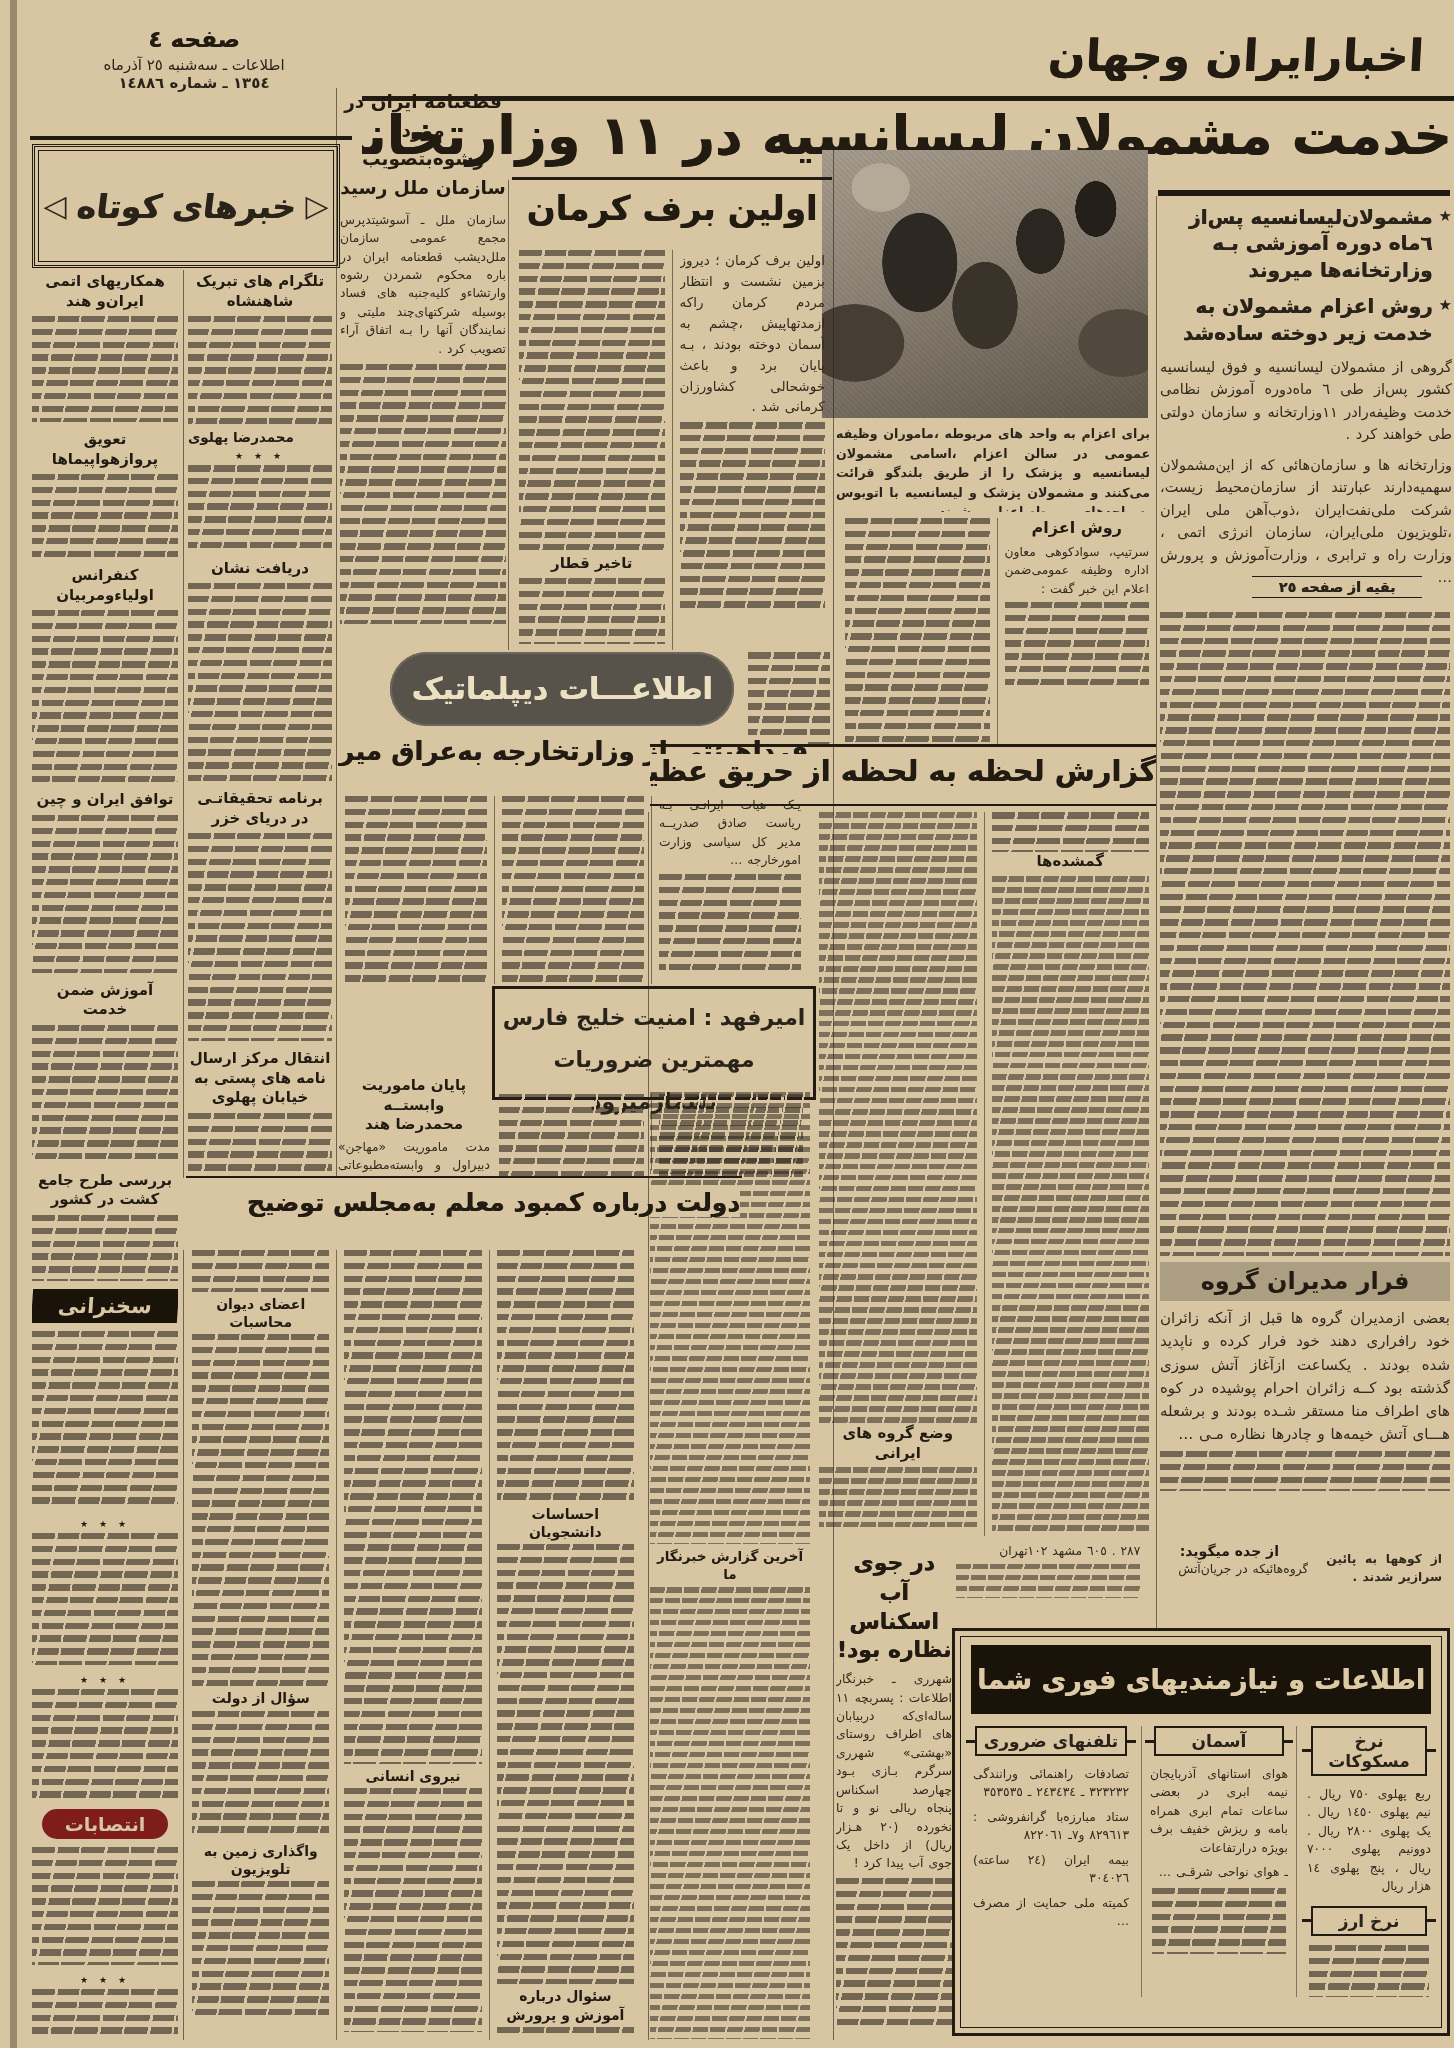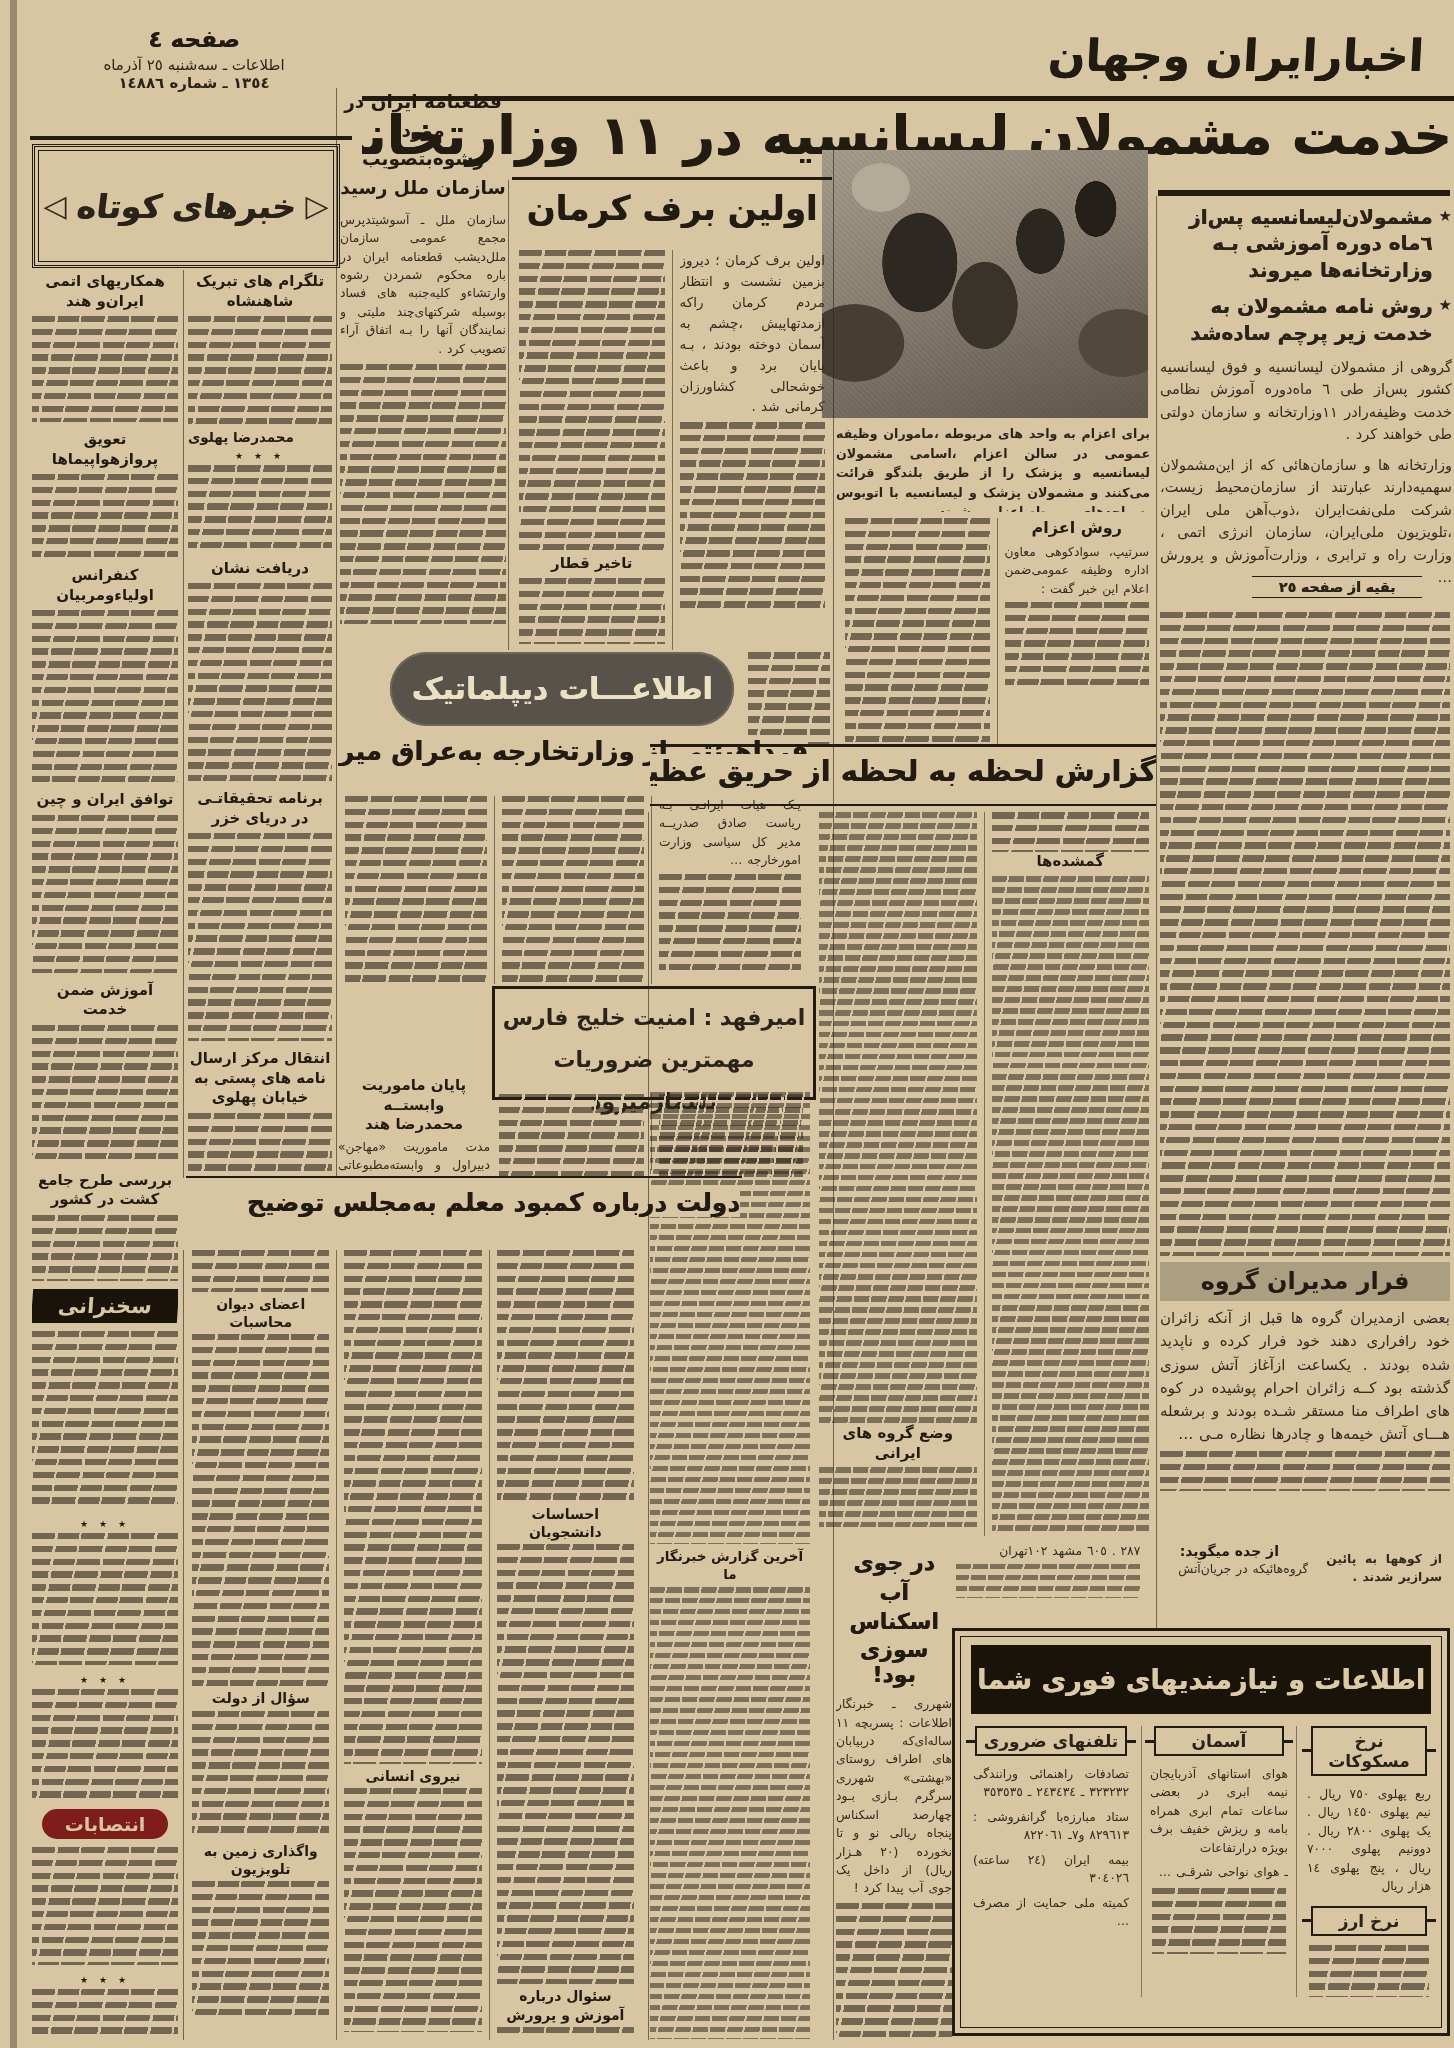--- a/index.html
+++ b/index.html
@@ -82,21 +82,21 @@
   <div class="abs hvy ink ctr nw" style="left:362px;top:104px;width:1090px;font-size:54px;letter-spacing:-2px;">خدمت مشمولان لیسانسیه در ١١ وزارتخانه</div>
   <div class="abs hrule" style="left:1158px;top:190px;width:292px;height:6px;"></div>
 
   <div class="abs" style="left:1160px;top:204px;width:292px;height:380px;overflow:hidden;">
     <div class="bullet">
       <span class="glyph">★</span>
       <span class="txt">مشمولان‌لیسانسیه پس‌از ٦ماه دوره آموزشی بـه وزارتخانه‌ها میروند</span>
     </div>
     <div class="bullet">
       <span class="glyph">★</span>
-      <span class="txt">روش نامه مشمولان به خدمت زیر پرچم ساده‌شد</span>
+      <span class="txt">روش اعزام مشمولان به خدمت زیر دوخته ساده‌شد</span>
     </div>
     <p class="body-txt" style="font-size:14.5px;margin:6px 0 8px;">گروهی از مشمولان لیسانسیه و فوق لیسانسیه کشور پس‌از طی ٦ ماه‌دوره آموزش نظامی خدمت وظیفه‌رادر ١١وزارتخانه و سازمان دولتی طی خواهند کرد .</p>
     <p class="body-txt" style="font-size:14.5px;margin:0;">وزارتخانه ها و سازمان‌هائی که از این‌مشمولان سهمیه‌دارند عبارتند از سازمان‌محیط زیست، شرکت ملی‌نفت‌ایران ،ذوب‌آهن ملی ایران ،تلویزیون ملی‌ایران، سازمان انرژی اتمی ، وزارت راه و ترابری ، وزارت‌آموزش و پرورش …</p>
   </div>
 
   <div class="abs hvy ctr" style="left:1252px;top:576px;width:170px;font-size:14px;border-top:1px solid #221b12;border-bottom:1px solid #221b12;padding:2px 0;">بقیه از صفحه ٢٥</div>
 
   <div class="abs photo" style="left:822px;top:150px;width:326px;height:268px;"></div>
   <div class="abs caption" style="left:836px;top:424px;width:314px;height:88px;overflow:hidden;">برای اعزام به واحد های مربوطه ،ماموران وظیفه عمومی در سالن اعزام ،اسامی مشمولان لیسانسیه و پزشک را از طریق بلندگو قرائت می‌کنند و مشمولان پزشک و لیسانسیه با اتوبوس به واحدهای مربوطه اعزام میشوند .</div>
 
@@ -232,21 +232,21 @@
       <div class="ln" style="height:352px;"></div>
       <div class="subhead" style="font-size:14px;margin:3px 0;">سؤال از دولت</div>
       <div class="ln" style="height:128px;"></div>
       <div class="subhead" style="font-size:14px;margin:3px 0;">واگذاری زمین به تلویزیون</div>
       <div class="ln" style="height:140px;"></div>
     </div>
   </div>
 
   <div class="abs" style="left:836px;top:1548px;width:116px;height:492px;overflow:hidden;">
     <div class="hvy ink ctr" style="font-size:22px;line-height:1.35;">در جوی آب اسکناس</div>
-    <div class="hvy ink ctr" style="font-size:22px;margin-bottom:8px;">سوزی بود!</div>
+    <div class="hvy ink ctr" style="font-size:22px;margin-bottom:8px;">نظاره بود!</div>
     <p class="body-txt sm" style="margin:0;">شهرری ـ خبرنگار اطلاعات : پسربچه ١١ ساله‌ای‌که دربیابان های اطراف روستای «بهشتی» شهرری سرگرم بـازی بـود چهارصد اسکناس پنجاه ریالی نو و تا نخورده (٢٠ هـزار ریال) از داخل یک جوی آب پیدا کرد !</p>
     <div class="ln" style="height:150px;margin-top:5px;"></div>
   </div>
 
   <div class="abs infobox" style="left:952px;top:1628px;width:498px;height:408px;box-sizing:border-box;">
     <div class="banner" style="font-size:27px;padding:19px 0;margin:2px 4px 12px;">اطلاعات و نیازمندیهای فوری شما</div>
     <div style="display:flex;gap:6px;">
       <div style="width:132px;">
         <div class="bhdr">نرخ مسکوکات</div>
         <p class="body-txt sm" style="margin:0 4px;">ربع پهلوی ٧٥٠ ریال . نیم پهلوی ١٤٥٠ ریال . یک پهلوی ٢٨٠٠ ریال . دوونیم پهلوی ٧٠٠٠ ریال ، پنج پهلوی ١٤ هزار ریال</p>

